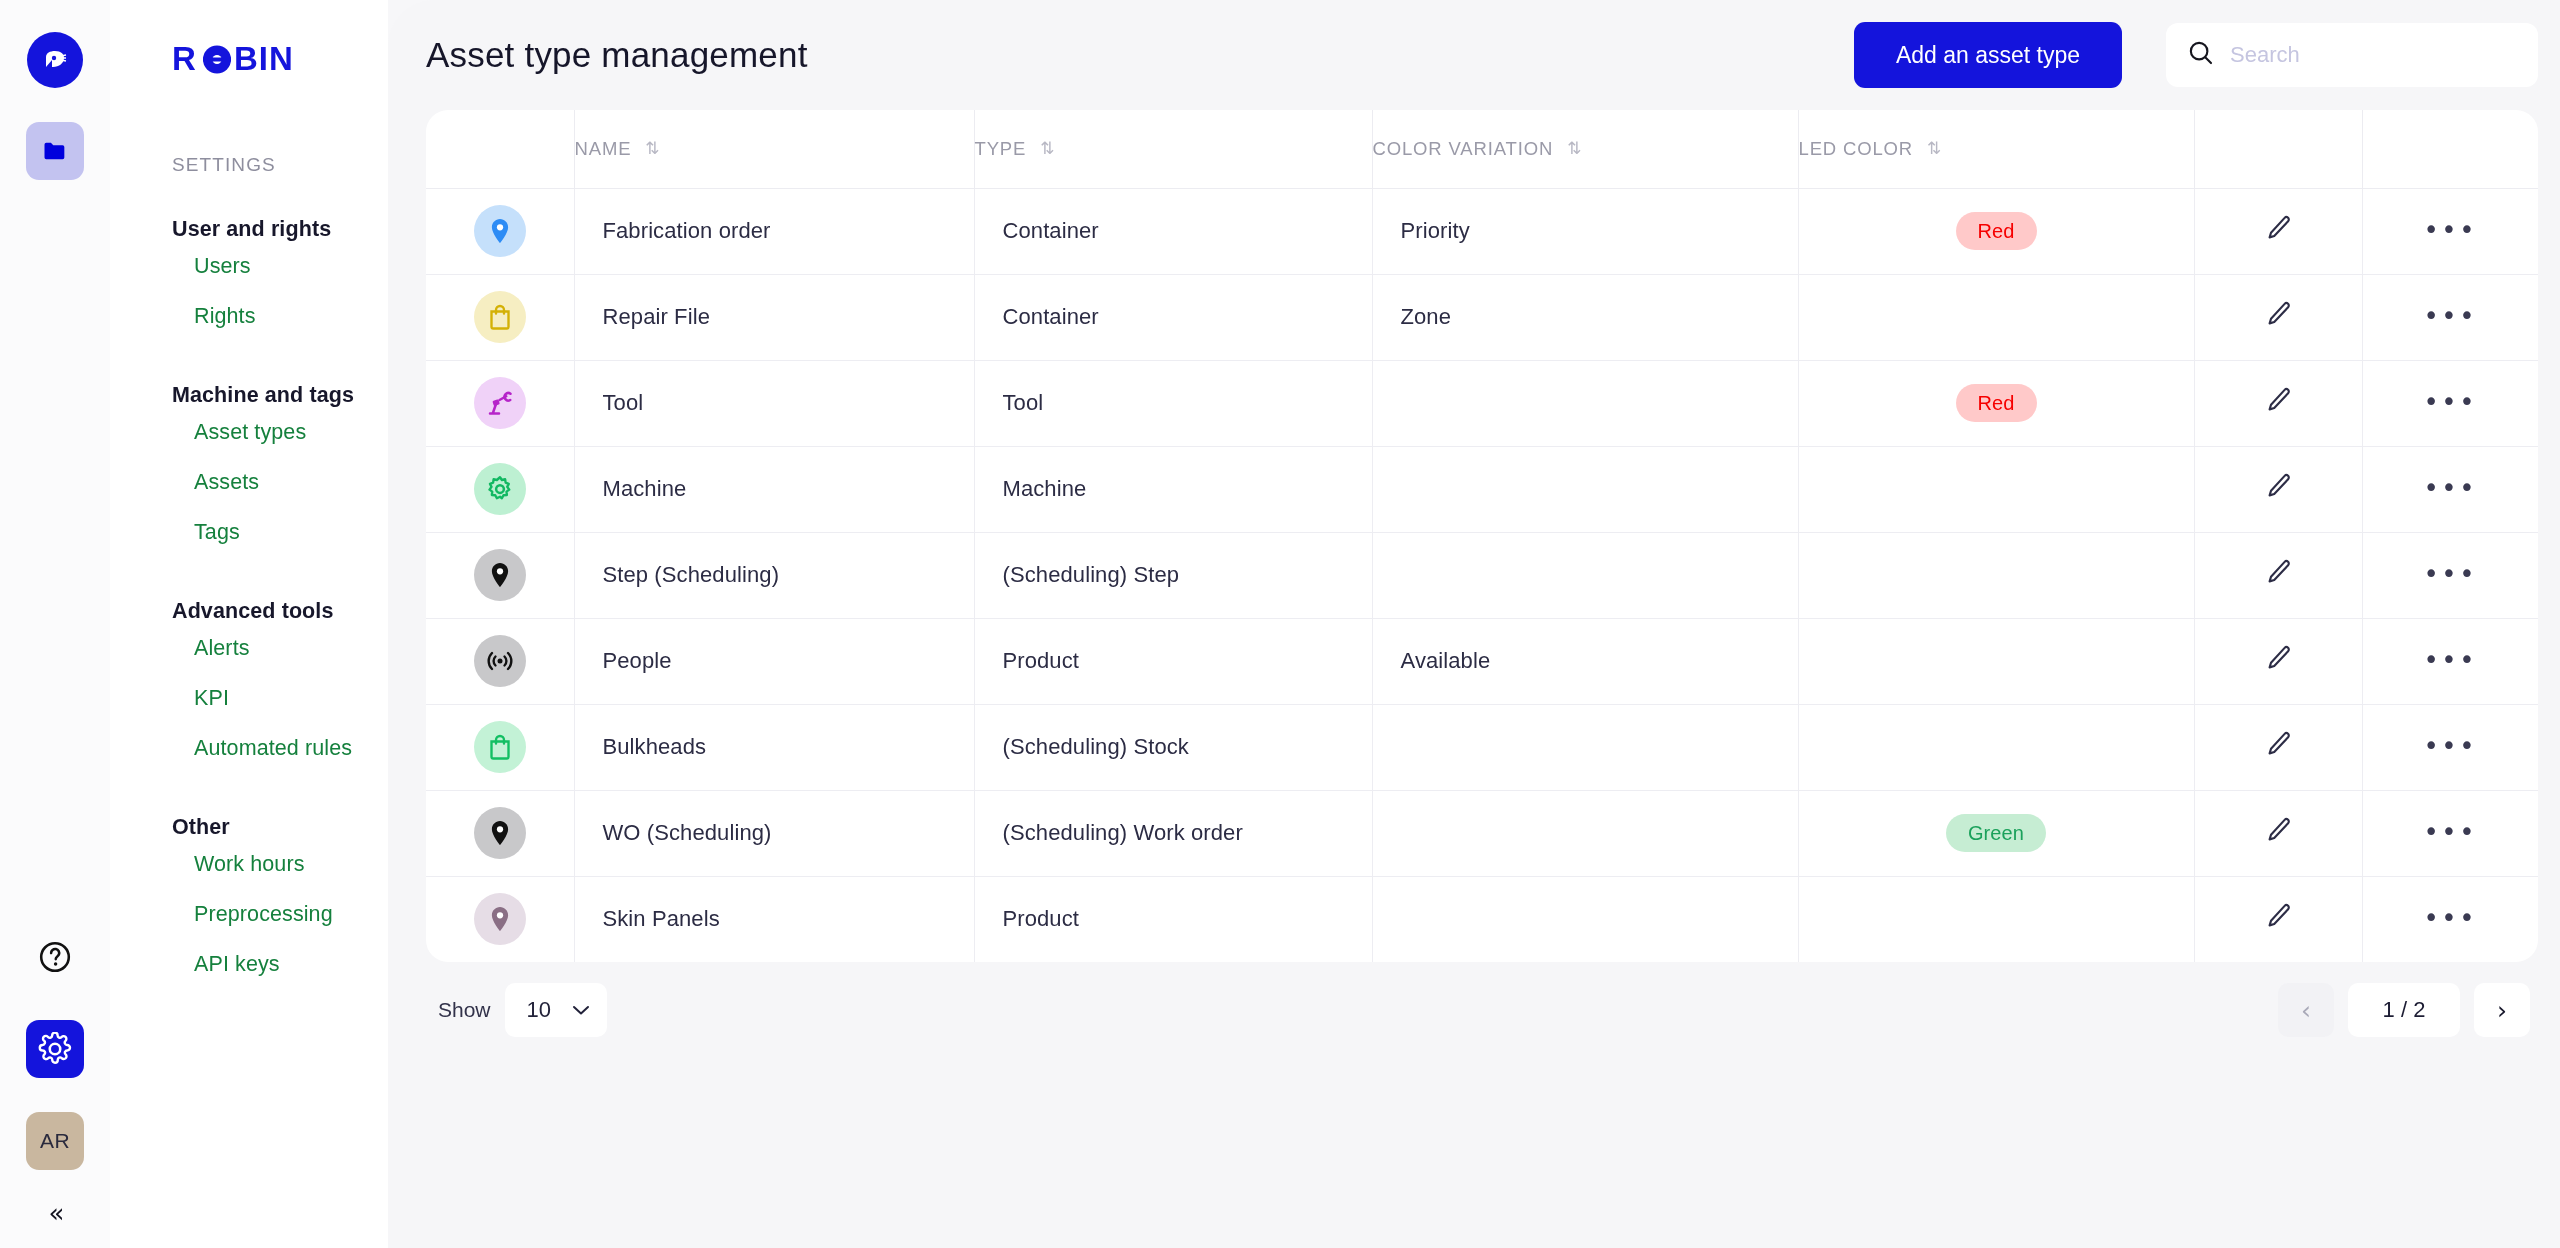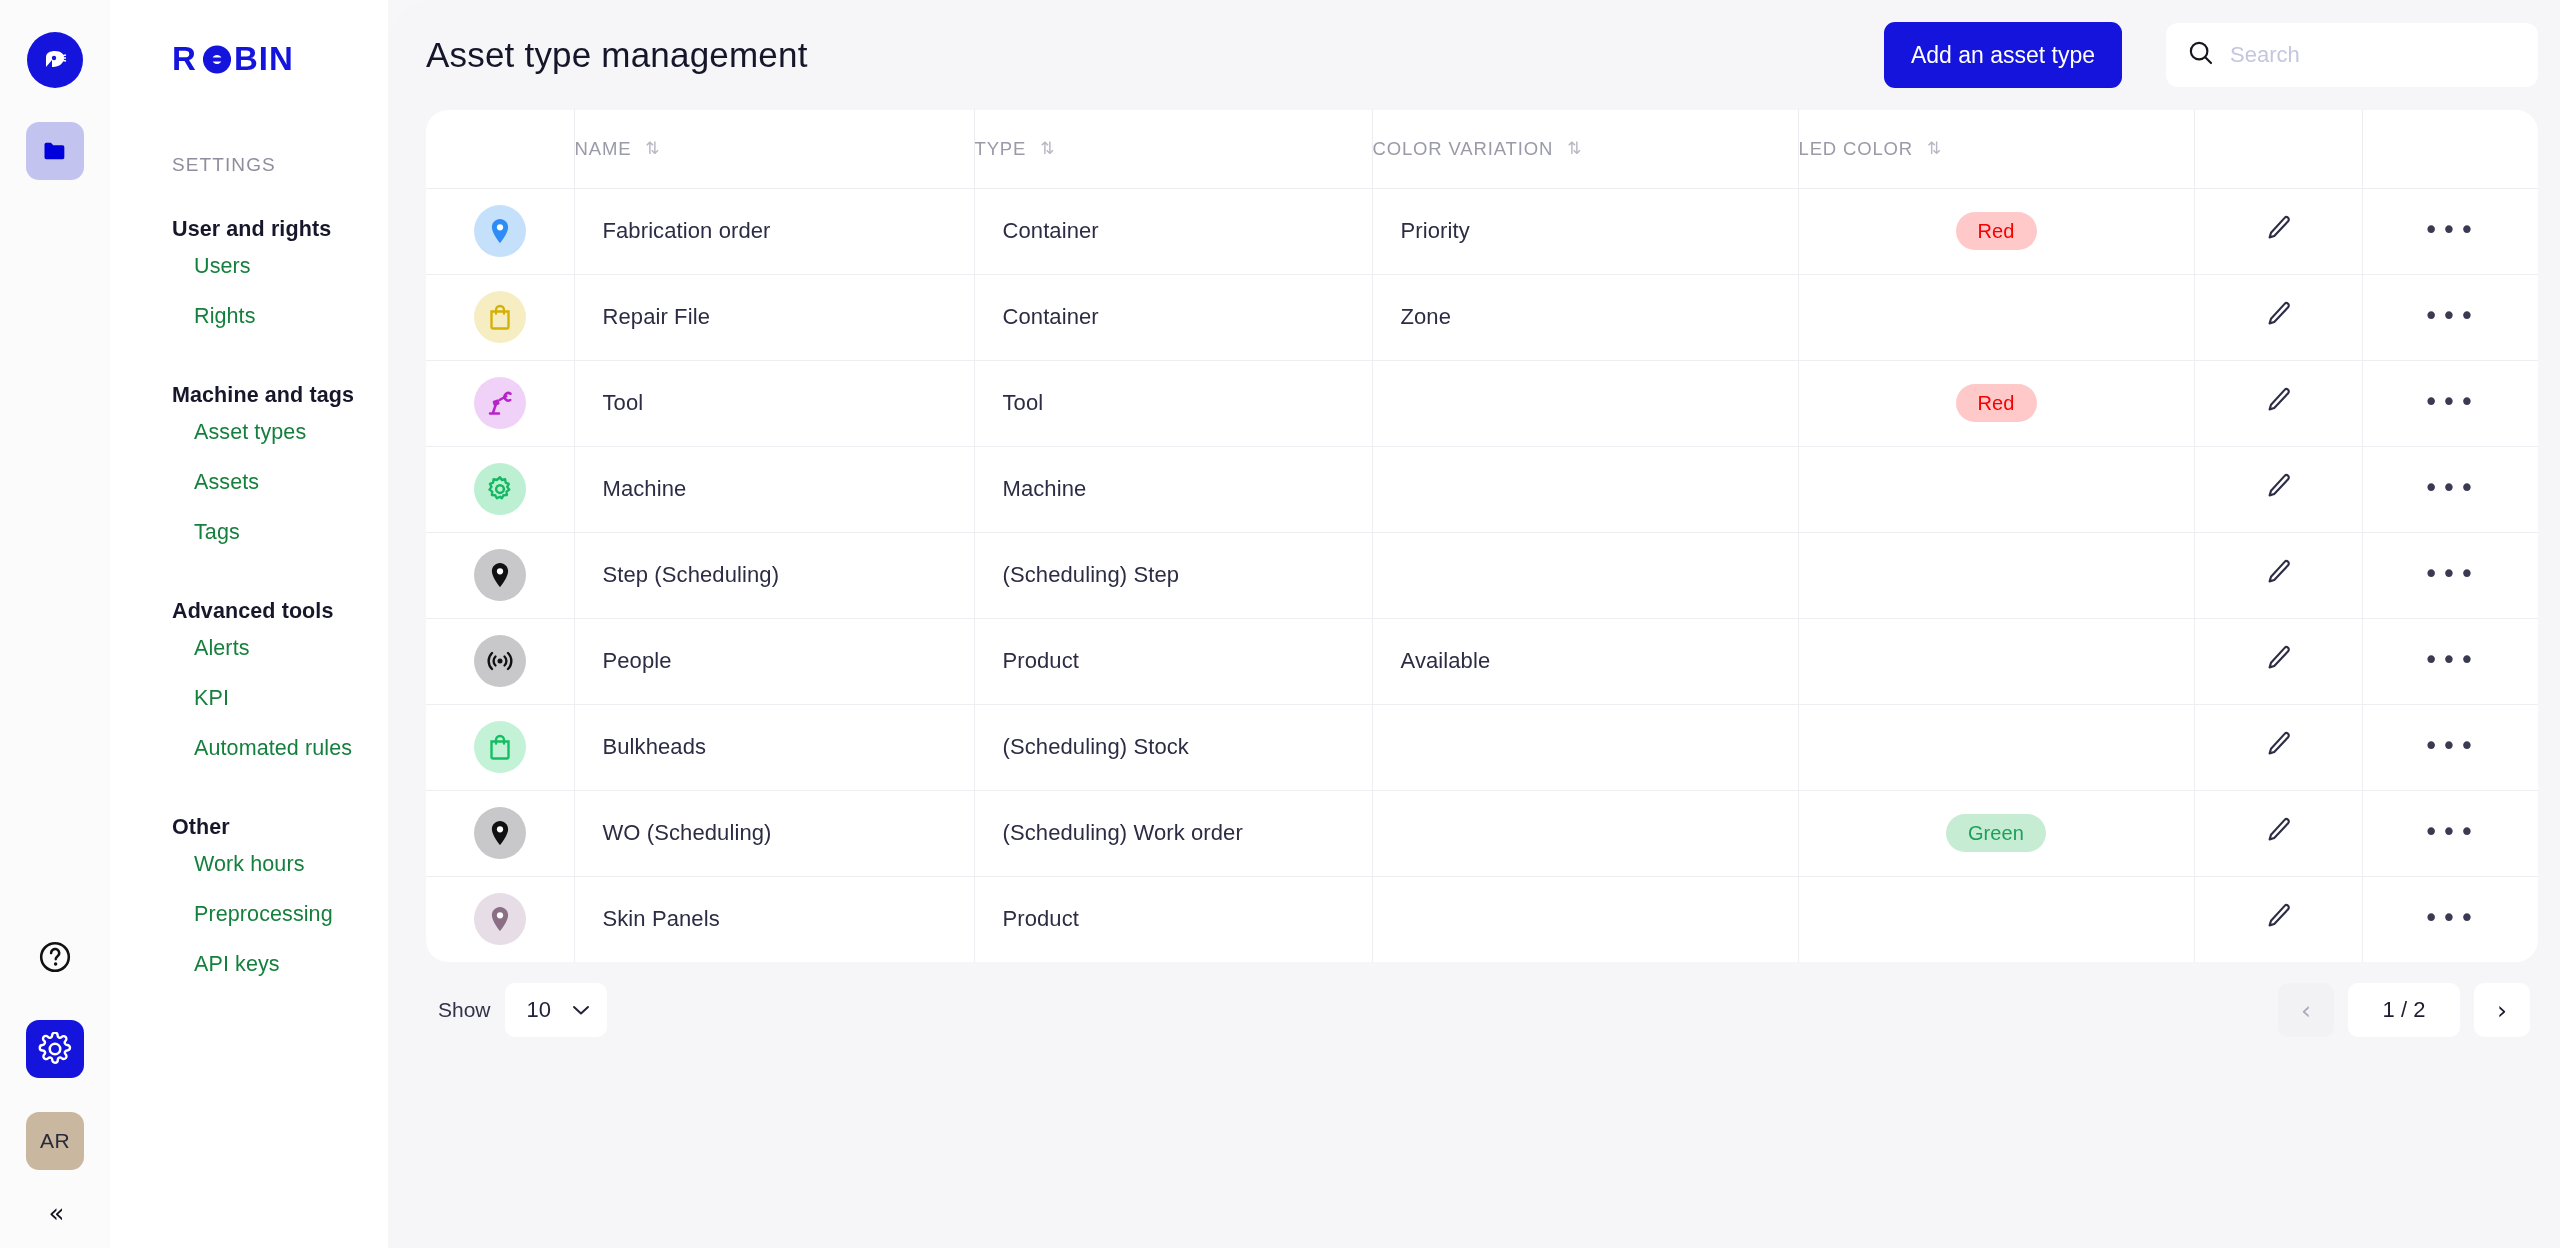--- a/index.html
+++ b/index.html
@@ -102,21 +102,21 @@
   }
   .page-title {
     font-size: 35px; color: #16162a; font-weight: 400;
     letter-spacing: .2px;
     flex: 1 1 auto;
   }
   .btn-primary {
     background: #1414dc; color: #fff;
     font-size: 23px;
     border: none; border-radius: 11px;
-    height: 66px; padding: 0 27px;
+    height: 66px; padding: 0 42px;
     cursor: pointer;
     font-family: "Liberation Sans", sans-serif;
     white-space: nowrap;
     margin-right: 44px;
   }
   .search-wrap {
     background: #fff; border-radius: 12px;
     height: 64px; width: 372px;
     display: flex; align-items: center;
     padding: 0 20px;

